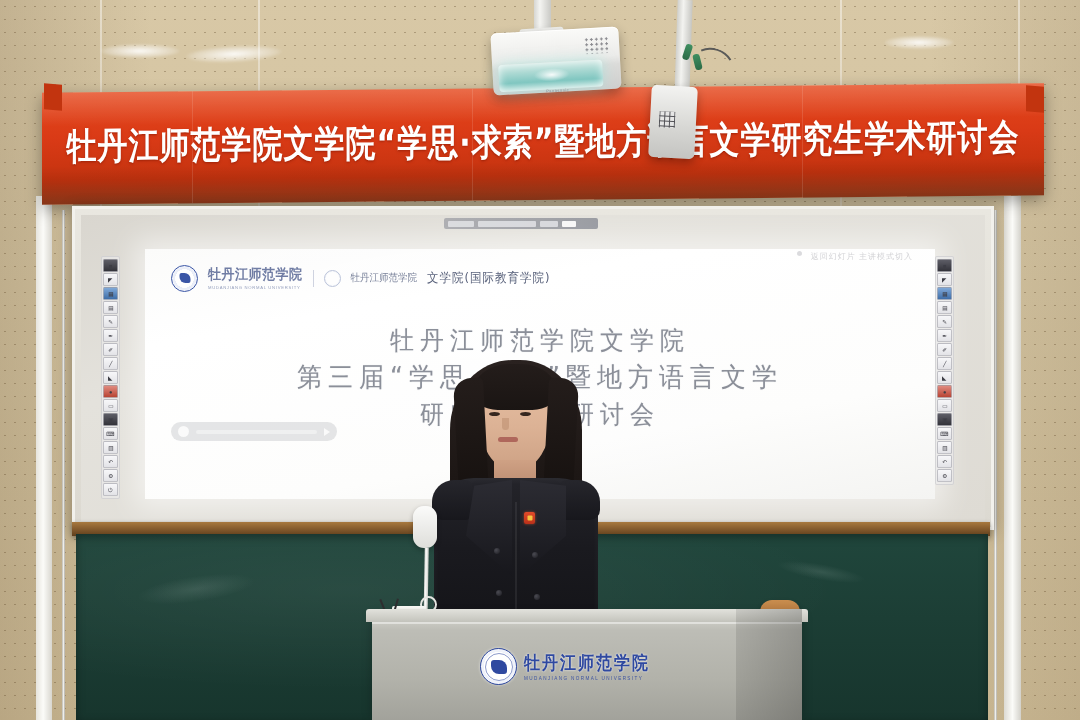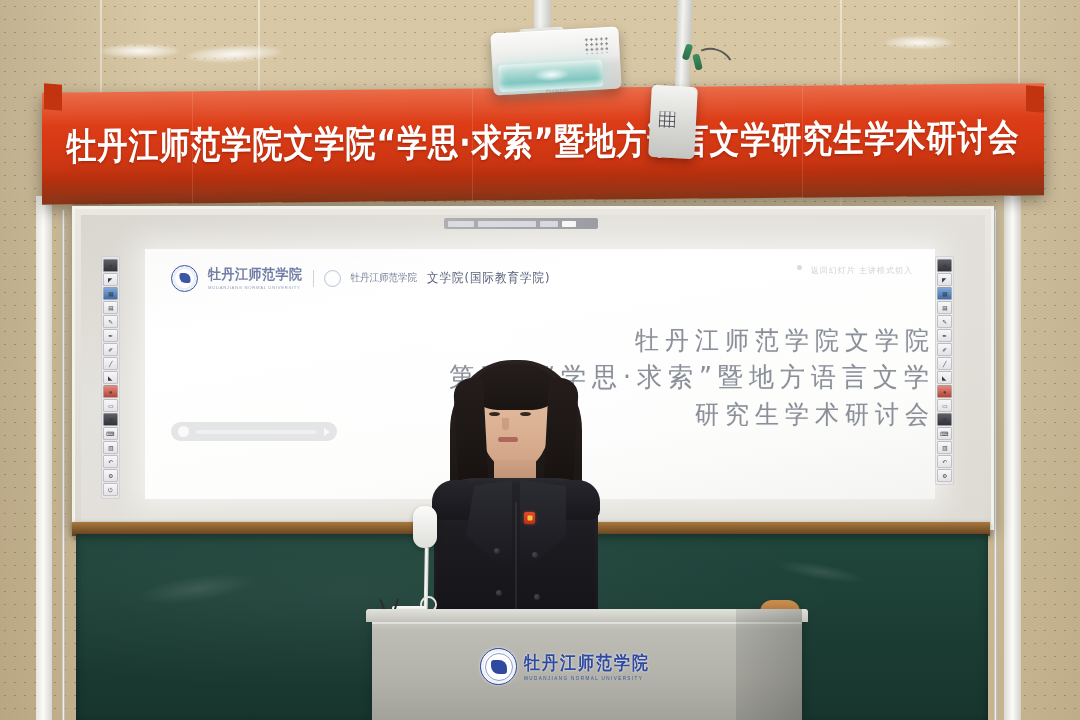--- a/index.html
+++ b/index.html
@@ -126,29 +126,29 @@
     font-family:"DejaVu Sans","Liberation Sans",sans-serif;
     font-size:9.5px;color:#55607f;opacity:.78;transform:scaleY(1.1);
   }
   .dept-title{
     font-family:"DejaVu Sans","Liberation Sans",sans-serif;
     font-size:11.5px;color:#3c4664;opacity:.85;letter-spacing:1px;transform:scaleY(1.12);
   }
 
   
   .slide-topright{
-    position:absolute;right:22px;top:16px;display:flex;align-items:flex-start;gap:9px;
+    position:absolute;right:22px;top:2px;display:flex;align-items:flex-start;gap:9px;
     opacity:.30;
   }
   .stw{font-size:8px;color:#6a6a74;letter-spacing:1px;}
   .stw-dot{width:5px;height:5px;border-radius:50%;background:#8a8a94;}
 
   
   .slide-title{
-    position:absolute;left:0;right:0;top:74px;text-align:right;
+    position:absolute;left:0;right:0;top:74px;text-align:center;
     font-family:"DejaVu Sans","Liberation Sans",sans-serif;
     color:#6f7480;opacity:.80;
   }
   .stl{
     letter-spacing:6px;line-height:1.52;
     font-size:25px;transform:scaleY(1.06);
     text-shadow:0 0 1px rgba(120,125,140,.3);
   }
   .stl.l1{font-size:24px;}
   .stl.l2{font-size:25px;}

